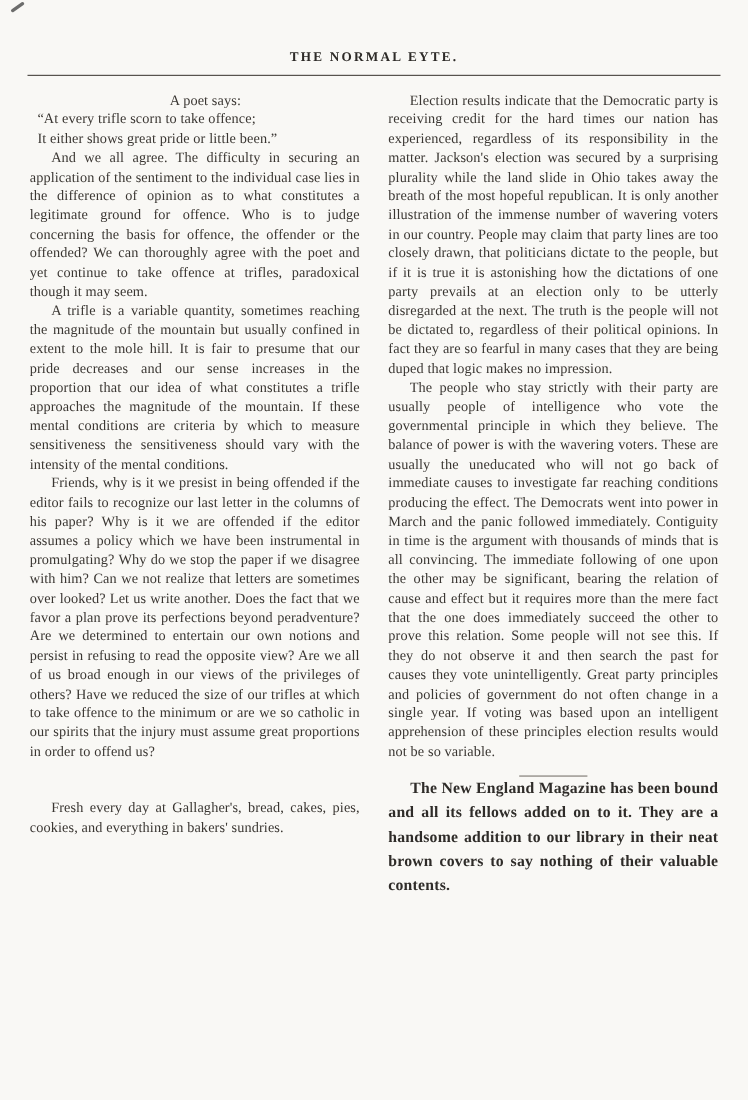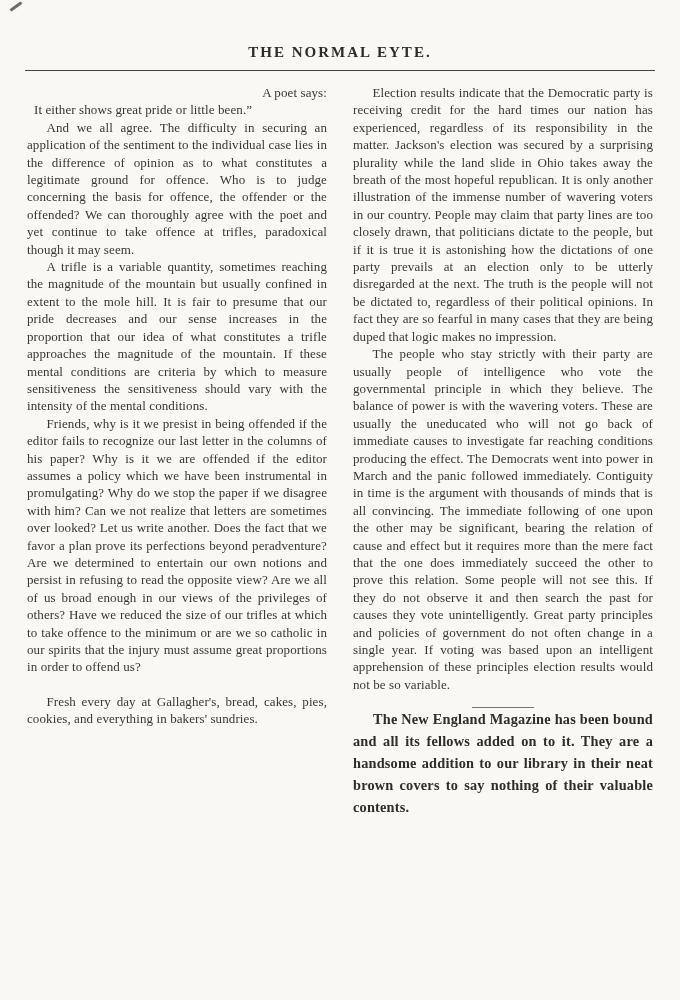--- a/index.html
+++ b/index.html
@@ -25,21 +25,21 @@
     height: 3px;
     background: #4a4a4a;
     transform: rotate(-35deg);
     border-radius: 2px;
     opacity: 0.8;
   }
   .masthead {
     padding-top: 44px;
     text-align: center;
     font-weight: bold;
-    font-size: 15px;
+    font-size: 12px;
     letter-spacing: 2px;
     color: #2e2b28;
   }
   .head-rule {
     border: 0;
     border-top: 1.5px solid #45413c;
     margin: 9px 25px 0 25px;
   }
   .columns {
     display: flex;
@@ -57,24 +57,24 @@
   .col p {
     margin: 0;
     text-indent: 1.5em;
   }
   .col p.poem-line {
     text-indent: 0;
     text-align: left;
     padding-left: 7px;
   }
   .col p.poem-intro {
-    text-align: right;
+    text-align: center;
   }
   .col p.ad {
-    margin-top: 17px;
+    margin-top: 34px;
   }
   .sep {
     width: 62px;
     border: 0;
     border-top: 1px solid #7a756e;
     margin: 14px auto 0 auto;
   }
   .col p.note {
     font-size: 14.3px;
     line-height: 22px;
@@ -92,20 +92,21 @@
   <div class="scan-artifact"></div>
 
   <div class="masthead">THE NORMAL EYTE.</div>
 
   <div class="head-rule"></div>
 
   <div class="columns">
 
     <div class="col">
       <p class="poem-intro">A poet says:</p>
+      <p class="poem-line">“At every trifle scorn to take offence;</p>
       <p class="poem-line">It either shows great pride or little been.”</p>
       <p>And we all agree. The difficulty in securing an application of the sentiment to the individual case lies in the difference of opinion as to what constitutes a legitimate ground for offence. Who is to judge concerning the basis for offence, the offender or the offended? We can thoroughly agree with the poet and yet continue to take offence at trifles, paradoxical though it may seem.</p>
       <p>A trifle is a variable quantity, sometimes reaching the magnitude of the mountain but usually confined in extent to the mole hill. It is fair to presume that our pride decreases and our sense increases in the proportion that our idea of what constitutes a trifle approaches the magnitude of the mountain. If these mental conditions are criteria by which to measure sensitiveness the sensitiveness should vary with the intensity of the mental conditions.</p>
       <p>Friends, why is it we presist in being offended if the editor fails to recognize our last letter in the columns of his paper? Why is it we are offended if the editor assumes a policy which we have been instrumental in promulgating? Why do we stop the paper if we disagree with him? Can we not realize that letters are sometimes over looked? Let us write another. Does the fact that we favor a plan prove its perfections beyond peradventure? Are we determined to entertain our own notions and persist in refusing to read the opposite view? Are we all of us broad enough in our views of the privileges of others? Have we reduced the size of our trifles at which to take offence to the minimum or are we so catholic in our spirits that the injury must assume great proportions in order to offend us?</p>
       <p class="ad">Fresh every day at Gallagher's, bread, cakes, pies, cookies, and everything in bakers' sundries.</p>
     </div>
 
     <div class="col">
       <p>Election results indicate that the Democratic party is receiving credit for the hard times our nation has experienced, regardless of its responsibility in the matter. Jackson's election was secured by a surprising plurality while the land slide in Ohio takes away the breath of the most hopeful republican. It is only another illustration of the immense number of wavering voters in our country. People may claim that party lines are too closely drawn, that politicians dictate to the people, but if it is true it is astonishing how the dictations of one party prevails at an election only to be utterly disregarded at the next. The truth is the people will not be dictated to, regardless of their political opinions. In fact they are so fearful in many cases that they are being duped that logic makes no impression.</p>
       <p>The people who stay strictly with their party are usually people of intelligence who vote the governmental principle in which they believe. The balance of power is with the wavering voters. These are usually the uneducated who will not go back of immediate causes to investigate far reaching conditions producing the effect. The Democrats went into power in March and the panic followed immediately. Contiguity in time is the argument with thousands of minds that is all convincing. The immediate following of one upon the other may be significant, bearing the relation of cause and effect but it requires more than the mere fact that the one does immediately succeed the other to prove this relation. Some people will not see this. If they do not observe it and then search the past for causes they vote unintelligently. Great party principles and policies of government do not often change in a single year. If voting was based upon an intelligent apprehension of these principles election results would not be so variable.</p>

